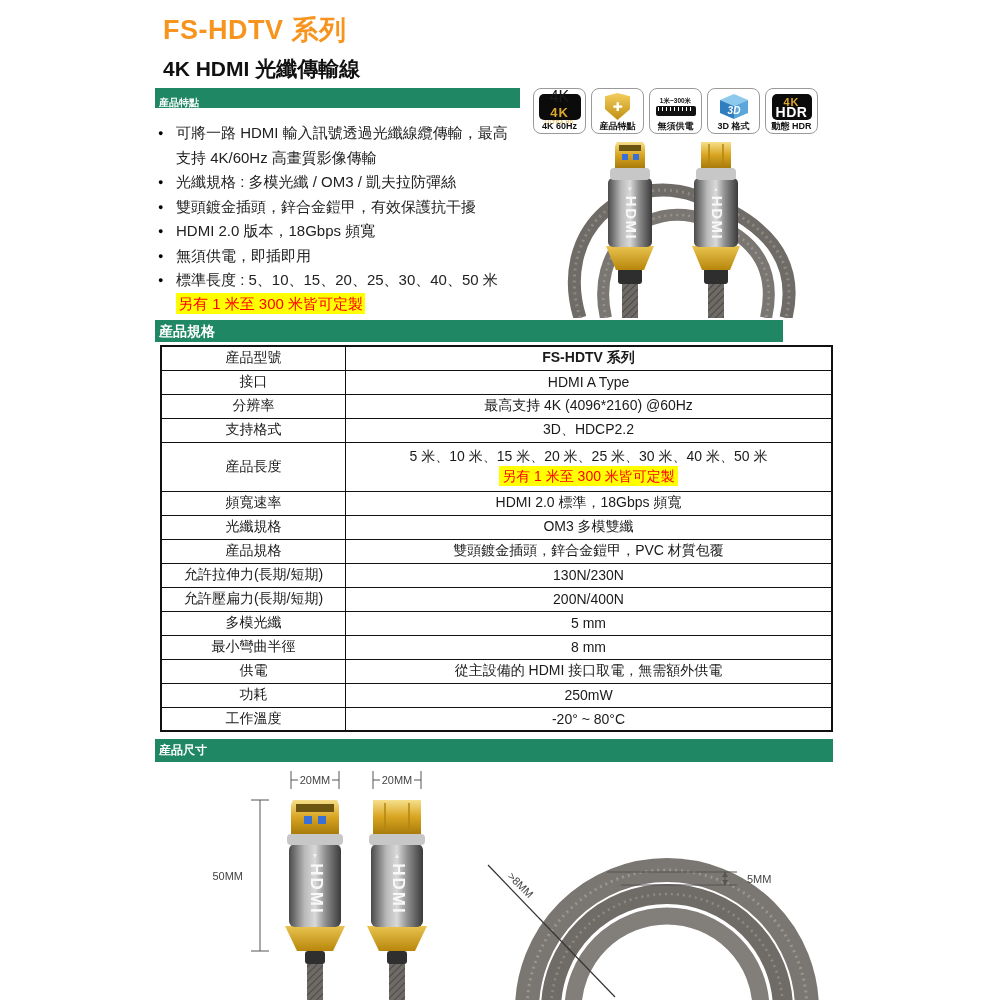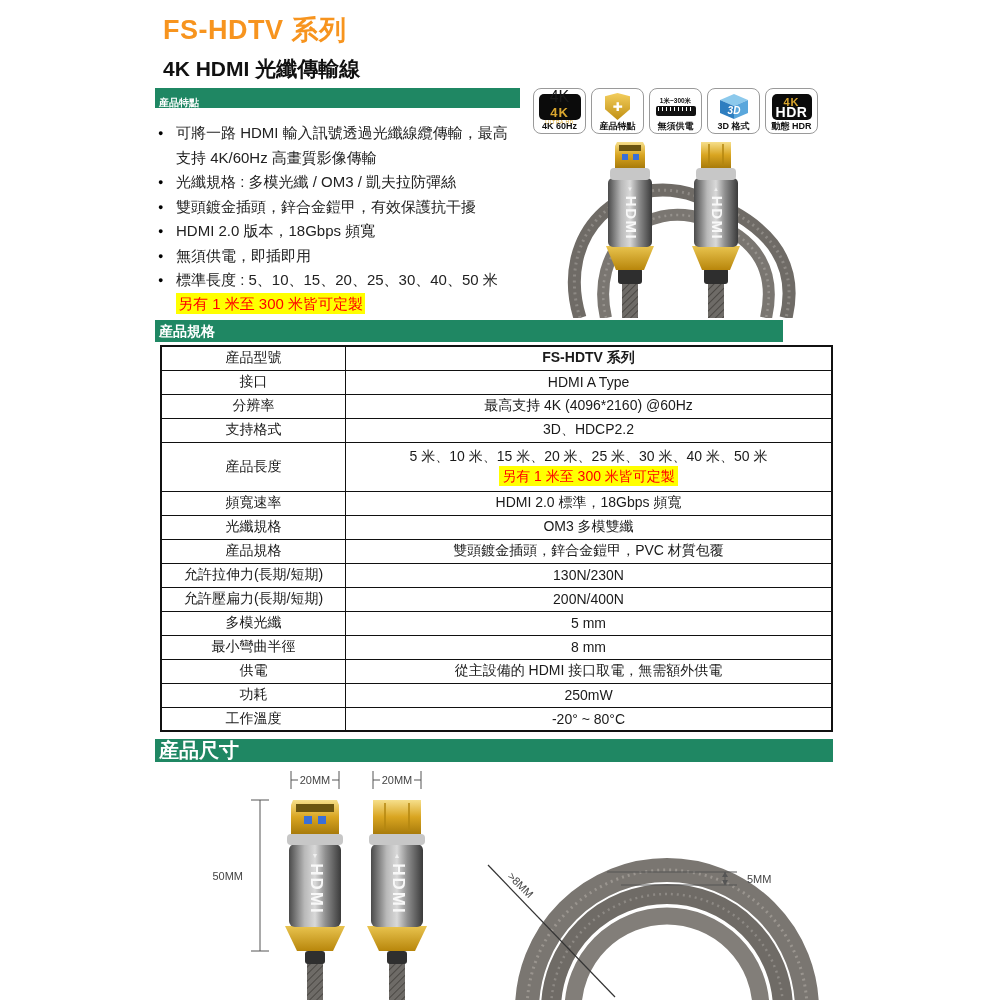--- a/index.html
+++ b/index.html
@@ -11,21 +11,21 @@
   .abs{position:absolute;}
 
   
   #page-title{left:163px;top:12px;font-size:27px;font-weight:bold;color:#F7941E;letter-spacing:.5px;}
   #page-subtitle{left:163px;top:55px;font-size:21px;font-weight:bold;color:#111;}
 
   
   .section-bar{background:#1F8763;color:#fff;font-weight:bold;box-sizing:border-box;padding-left:4px;}
   #bar-features{left:155px;top:88px;width:365px;height:20px;font-size:10px;line-height:29px;}
   #bar-specs{left:155px;top:320px;width:628px;height:22px;font-size:14px;line-height:22px;}
-  #bar-dims{left:155px;top:739px;width:678px;height:23px;font-size:20px;line-height:23px;}
+  #bar-dims{left:155px;top:739px;width:678px;height:23px;font-size:12px;line-height:23px;}
 
   
   #badges{left:533px;top:88px;display:flex;gap:5px;}
   .badge{width:53px;height:46px;border:1px solid #9a9a9a;border-radius:8px;background:#fff;
          display:flex;flex-direction:column;align-items:center;justify-content:flex-end;
          box-sizing:border-box;padding:3px 1px 2px;}
   .badge .art{flex:1;display:flex;flex-direction:column;align-items:center;justify-content:center;width:100%;}
   .badge .label{font-size:9px;font-weight:bold;color:#111;white-space:nowrap;line-height:10px;}
   .blackchip{background:#0b0b0b;border-radius:5px;display:flex;flex-direction:column;align-items:center;justify-content:center;}
   .chip-4k{width:42px;height:26px;}

